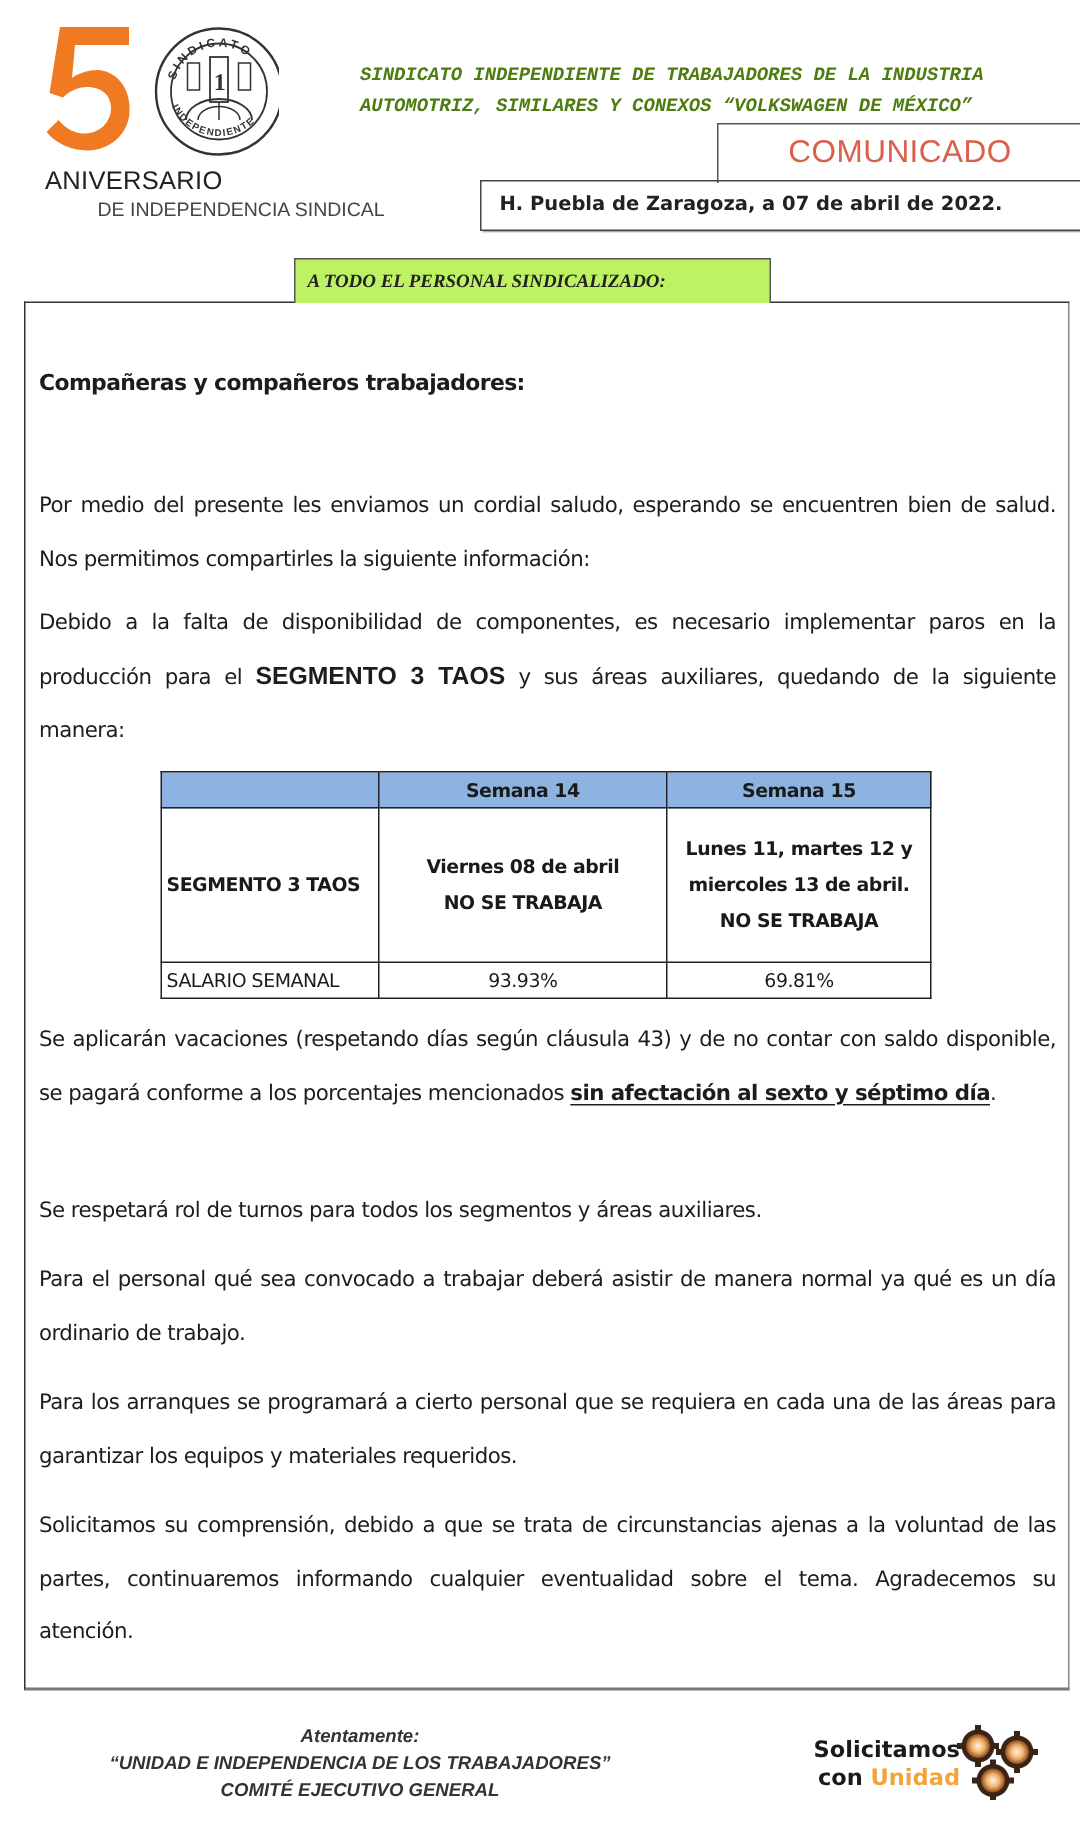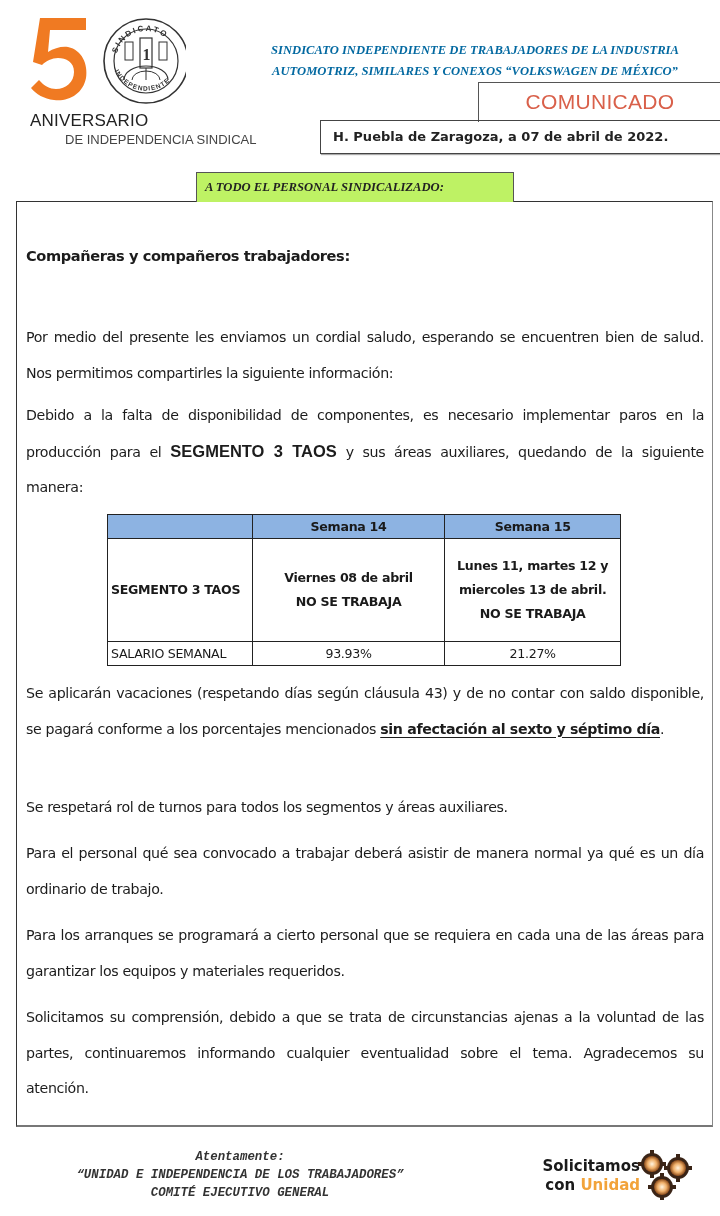--- a/index.html
+++ b/index.html
@@ -19,22 +19,22 @@
       font-family: "Liberation Sans", sans-serif; font-size: 17px; color: #222;
       letter-spacing: 0.2px;
     }
     .aniv-sub {
       position: absolute; left: 30px; top: 132px;
       font-family: "Liberation Sans", sans-serif; font-size: 13px; color: #444; padding-left: 35px;
     }
 
     .org-name {
       position: absolute; left: 240px; top: 40px; width: 470px;
-      font-family: Liberation Serif, serif; font-weight: bold; font-style: italic;
-      font-size: 12.6px; line-height: 21px; color: #0369a1; text-align: center;
+      font-family: Liberation Mono, monospace; font-weight: bold; font-style: italic;
+      font-size: 12.6px; line-height: 21px; color: #4d7c0f; text-align: left;
     }
     .comunicado-box {
       position: absolute; left: 478px; top: 82px; width: 244px; height: 40px;
       border: 1px solid #555; border-bottom: none; text-align: center;
       font-family: "Liberation Sans", sans-serif; font-size: 21px; color: #d9604a;
       line-height: 38px; letter-spacing: 0.3px;
     }
     .date-box {
       position: absolute; left: 320px; top: 120px; width: 403px; height: 34px;
       border: 1px solid #444; box-shadow: 1px 1px 1px #aaa;
@@ -82,21 +82,21 @@
     .sched-table thead th { background: #8db3e2; height: 24px; font-weight: bold; }
     .sched-table .row-seg td { height: 103px; font-weight: bold; line-height: 24px; }
     .sched-table .row-seg td:first-child { text-align: left; padding-left: 3px; }
     .sched-table .row-sal td { height: 24px; font-weight: normal; }
     .sched-table .row-sal td:first-child { text-align: left; padding-left: 3px; }
     .c1 { width: 145px; } .c2 { width: 193px; } .c3 { width: 176px; }
 
     
     .footer-text {
       position: absolute; left: 20px; top: 1148px; width: 440px; text-align: center;
-      font-family: Liberation Mono, monospace; font-size: 12.4px; color: #333; line-height: 18px;
+      font-family: Liberation Sans, sans-serif; font-size: 12.4px; color: #333; line-height: 18px;
     }
     .footer-text .att { font-style: italic; font-weight: bold; }
     .footer-text .motto { font-style: italic; font-weight: bold; }
     .footer-text .committee { font-weight: bold; font-style: italic; }
 
     .brand {
       position: absolute; left: 500px; top: 1157px; width: 140px;
       font-family: "DejaVu Sans", sans-serif; font-weight: bold; font-size: 15px; line-height: 19px;
       color: #1a1a1a; text-align: right;
     }
@@ -166,21 +166,21 @@
       </td>
       <td>
         <div>Lunes 11, martes 12 y</div>
         <div>miercoles 13 de abril.</div>
         <div>NO SE TRABAJA</div>
       </td>
     </tr>
     <tr class="row-sal">
       <td>SALARIO SEMANAL</td>
       <td>93.93%</td>
-      <td>21.27%</td>
+      <td>69.81%</td>
     </tr>
   </tbody>
 </table>
 
 <p class="body-text p3"><span>Se aplicarán vacaciones (respetando días según cláusula 43) y de no contar con saldo disponible, se pagará conforme a los porcentajes mencionados </span><u>sin afectación al sexto y séptimo día</u><span>.</span></p>
 <p class="body-text p4">Se respetará rol de turnos para todos los segmentos y áreas auxiliares.</p>
 <p class="body-text p5">Para el personal qué sea convocado a trabajar deberá asistir de manera normal ya qué es un día ordinario de trabajo.</p>
 <p class="body-text p6">Para los arranques se programará a cierto personal que se requiera en cada una de las áreas para garantizar los equipos y materiales requeridos.</p>
 <p class="body-text p7">Solicitamos su comprensión, debido a que se trata de circunstancias ajenas a la voluntad de las partes, continuaremos informando cualquier eventualidad sobre el tema. Agradecemos su atención.</p>
 

